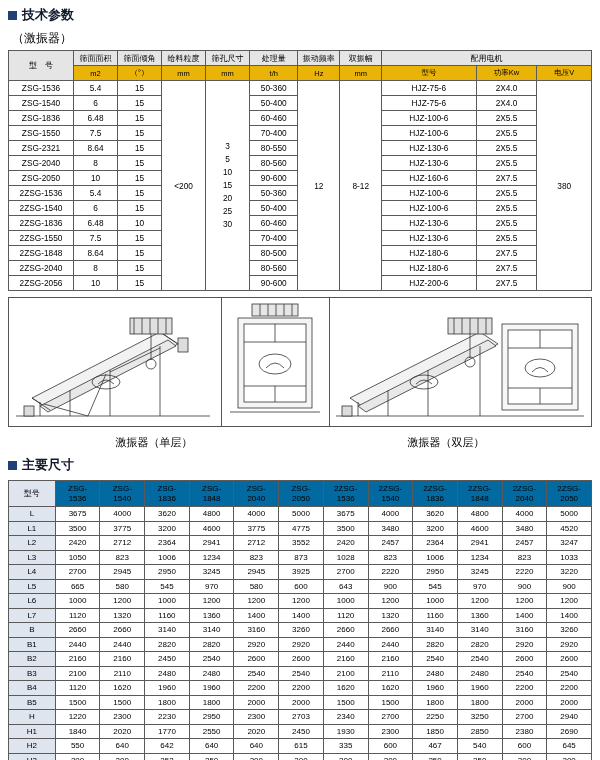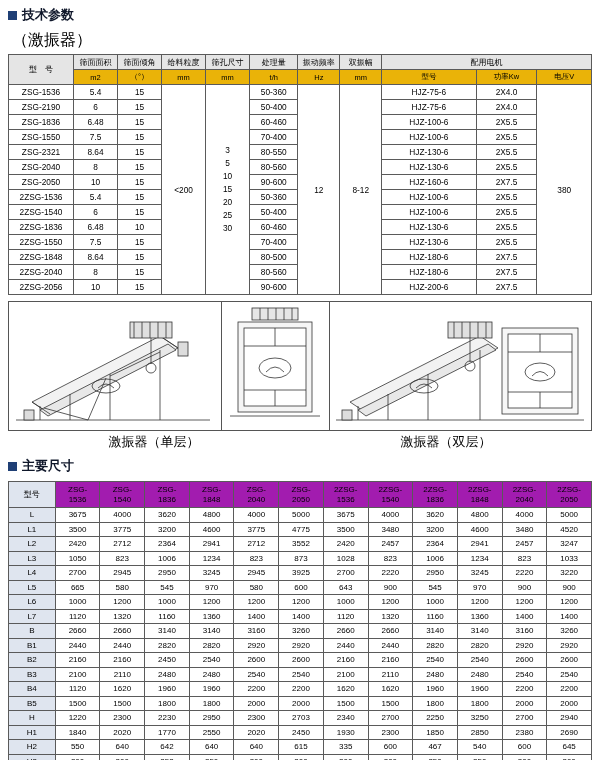--- a/index.html
+++ b/index.html
@@ -22,21 +22,21 @@
     color: #0f172a;
     padding: 6px 0 6px 8px;
   }
   .section-title .sq {
     width: 9px; height: 9px;
     background: #1f3f75;
     margin-right: 5px;
     display: inline-block;
   }
   .subtitle {
-    font-size: 16px;
+    font-size: 12px;
     padding-left: 12px;
     padding-bottom: 3px;
     color: #000;
   }
   table {
     border-collapse: collapse;
     width: 584px;
     margin: 0 auto;
     table-layout: fixed;
   }
@@ -61,29 +61,29 @@
     background: #fff;
   }
   .img-area .divider {
     position: absolute;
     top: 0; bottom: 0;
     width: 1px;
     background: #555;
   }
   .caption-row {
     width: 584px;
-    margin: 2px auto 0 auto;
+    margin: 8px auto 0 auto;
     display: flex;
-    font-size: 13px;
+    font-size: 11px;
   }
   .caption-row .c1 { width: 50%; text-align: center; }
   .caption-row .c2 { width: 50%; text-align: center; }
   .dims-table td { height: 14.5px; font-size: 8px; }
   .dims-table .rowlbl { background: #dfe5ef; font-weight: normal; }
-  .dims-table thead td { background: #a21caf; font-size: 8px; line-height: 1.15; height: 26px; }
+  .dims-table thead td { background: #0369a1; font-size: 8px; line-height: 1.15; height: 26px; }
   svg { display: block; }
 </style>
 </head>
 <body>
 
 <div class="section-title">
   <span class="sq"></span>
   <span>技术参数</span>
 </div>
 <div class="subtitle">（激振器）</div>
@@ -135,21 +135,21 @@
         <td rowspan="14">&lt;200</td>
         <td rowspan="14" style="line-height: 1.55;">3<br>5<br>10<br>15<br>20<br>25<br>30</td>
         <td>50-360</td>
         <td rowspan="14">12</td>
         <td rowspan="14">8-12</td>
         <td>HJZ-75-6</td>
         <td>2X4.0</td>
         <td rowspan="14">380</td>
       </tr>
       <tr>
-        <td>ZSG-2190</td>
+        <td>ZSG-1540</td>
         <td>6</td>
         <td>15</td>
         <td>50-400</td>
         <td>HJZ-75-6</td>
         <td>2X4.0</td>
       </tr>
       <tr>
         <td>ZSG-1836</td>
         <td>6.48</td>
         <td>15</td>

